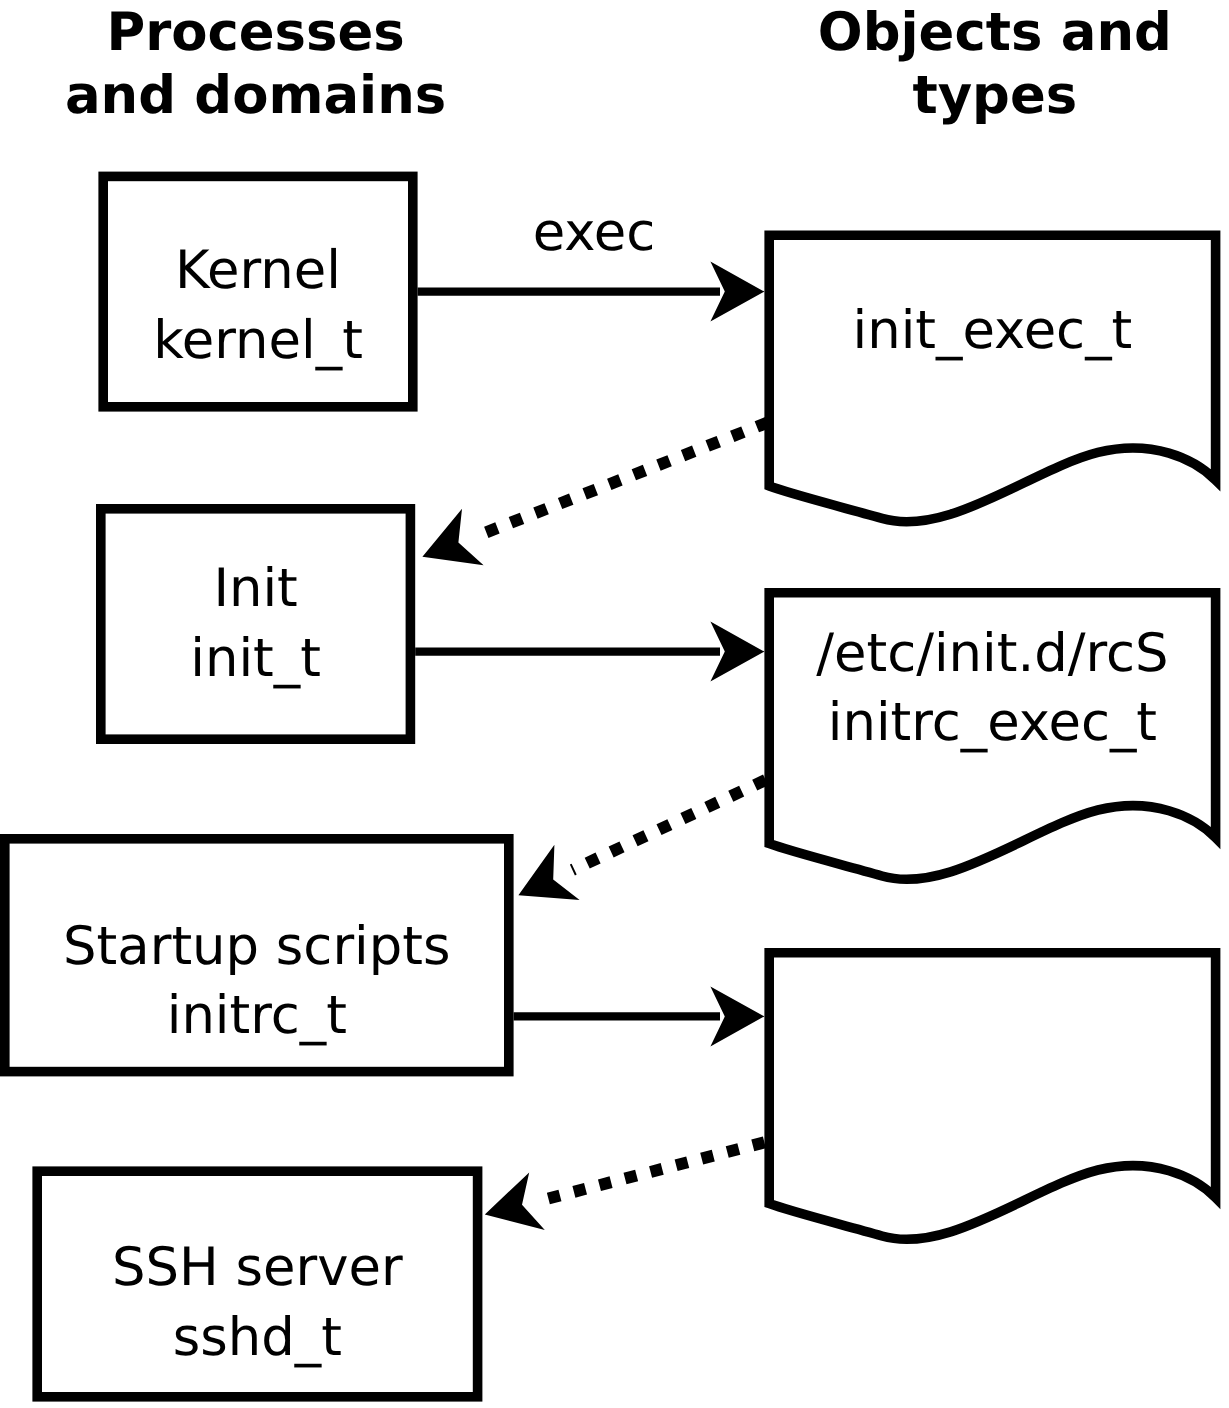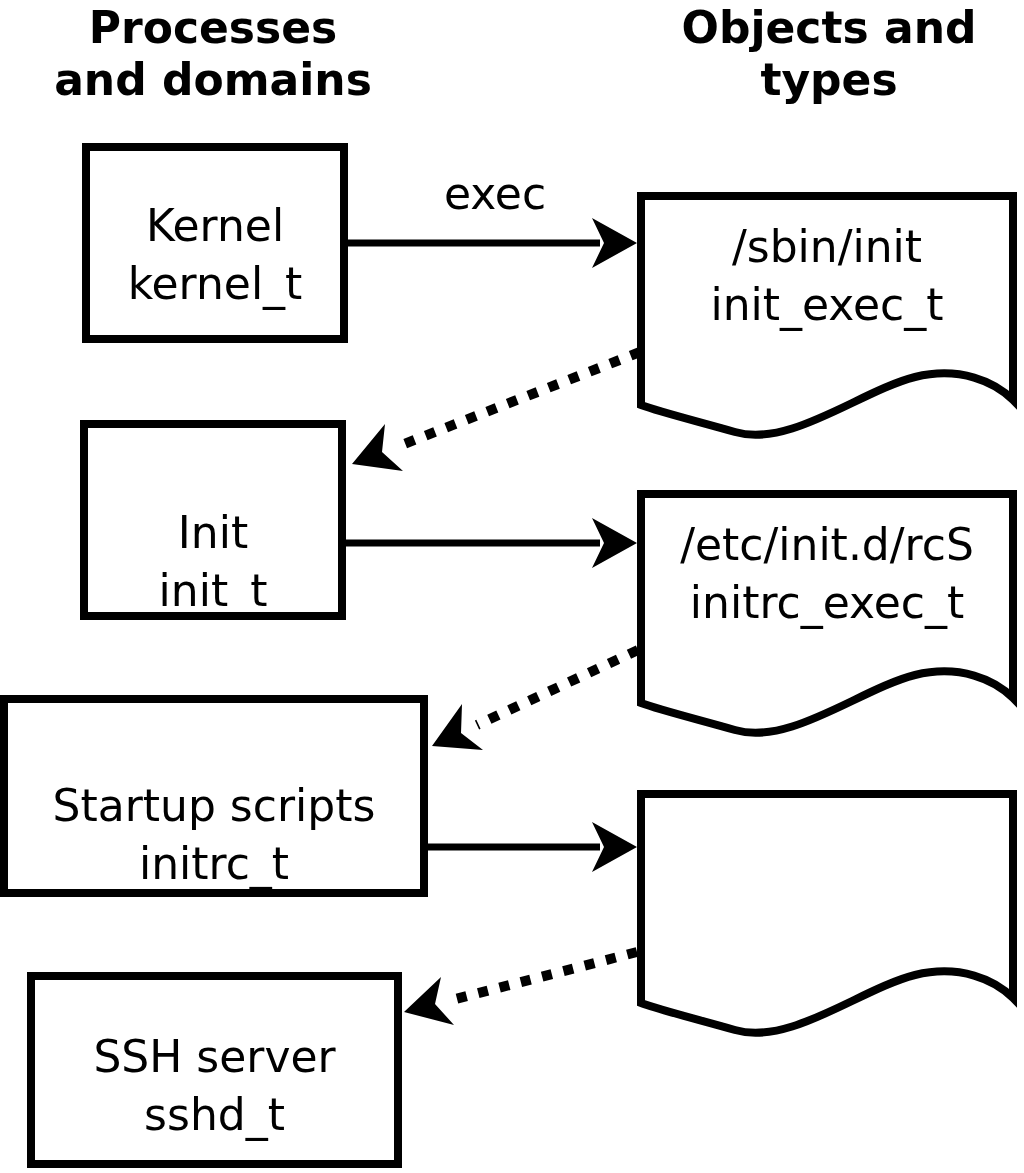--- a/index.html
+++ b/index.html
@@ -18,22 +18,22 @@
     text-align:center;white-space:pre-line;
   }
   .hdr-left{left:23px;top:2px;width:380px;}
   .hdr-right{left:640px;top:2px;width:378px;}
   .boxlabel{
     position:absolute;
     display:flex;flex-direction:column;align-items:center;justify-content:center;
     font-size:44px;line-height:1.32;text-align:center;
   }
   .lbl-kernel{left:82px;top:143px;width:266px;height:200px;margin-top:12px;}
-  .lbl-init{left:80px;top:420px;width:266px;height:200px;justify-content:flex-end;}
-  .lbl-startup{left:0px;top:734px;width:428px;height:202px;border-radius:10px;}
+  .lbl-init{left:80px;top:420px;width:266px;height:200px;}
+  .lbl-startup{left:0px;top:717px;width:428px;height:202px;border-radius:10px;}
   .lbl-ssh{left:27px;top:972px;width:375px;height:228px;}
   .lbl-doc1{left:641px;top:196px;width:372px;height:160px;}
   .lbl-doc2{left:641px;top:494px;width:372px;height:160px;}
   .lbl-doc3{left:641px;top:794px;width:372px;height:160px;}
   .edgelabel{
     position:absolute;left:390px;top:168px;width:210px;height:56px;
     font-size:44px;line-height:52px;text-align:center;
   }
   .shape{fill:#ffffff;stroke:#000000;stroke-width:8;}
   .solidline{stroke:#000000;stroke-width:7;}
@@ -101,21 +101,20 @@
   <div class="boxlabel lbl-startup">
     <span>Startup scripts</span>
     <span>initrc_t</span>
   </div>
   <div class="boxlabel lbl-ssh">
     <span>SSH server</span>
     <span>sshd_t</span>
   </div>
 
   <div class="boxlabel lbl-doc1">
-    <span>/sbin/init</span>
     <span>init_exec_t</span>
   </div>
   <div class="boxlabel lbl-doc2">
     <span>/etc/init.d/rcS</span>
     <span>initrc_exec_t</span>
   </div>
 
 </div>
 
 </body></html>

